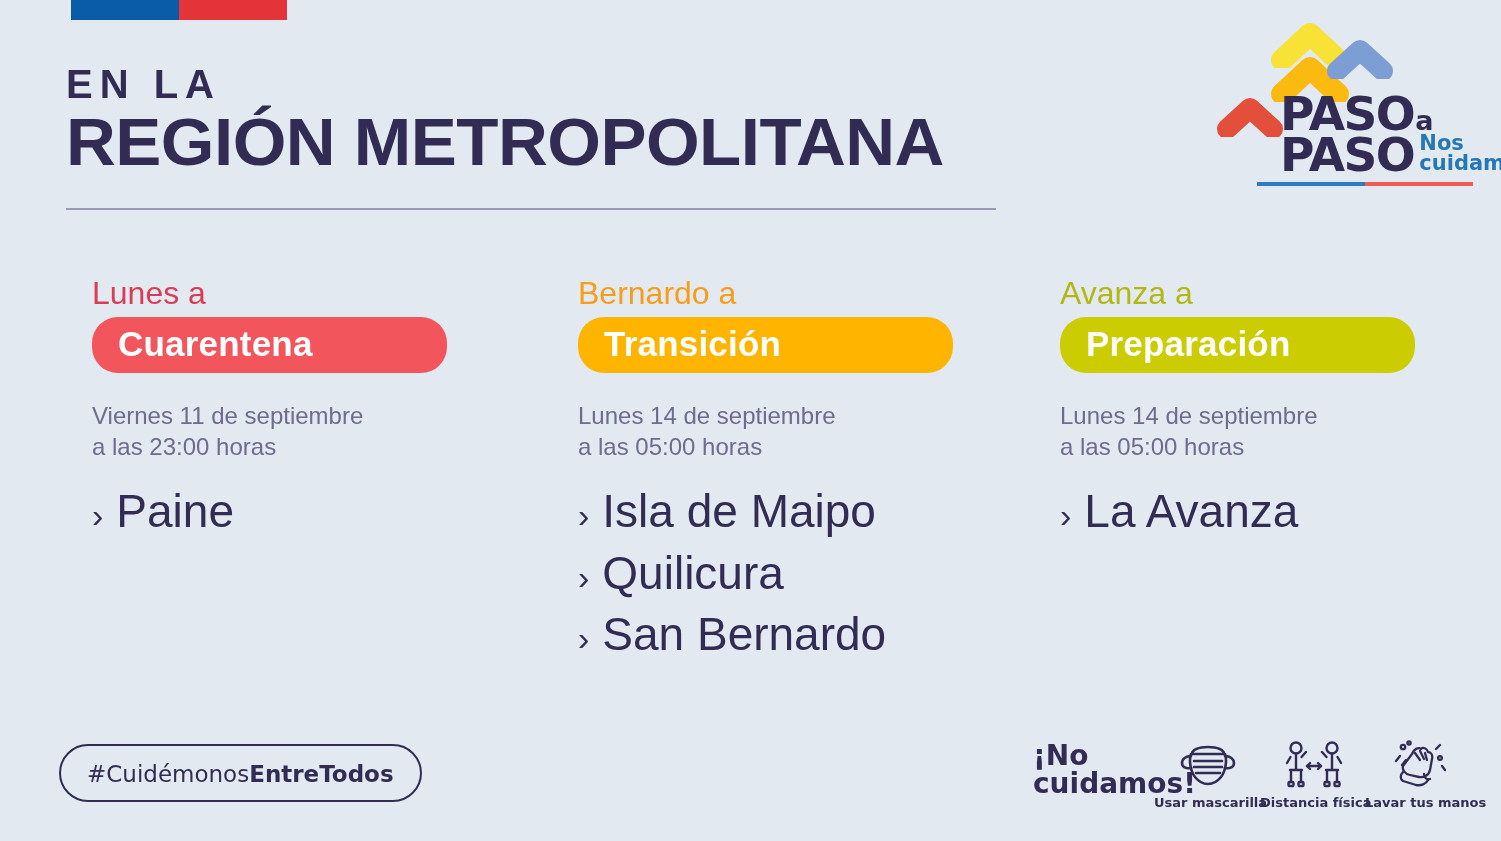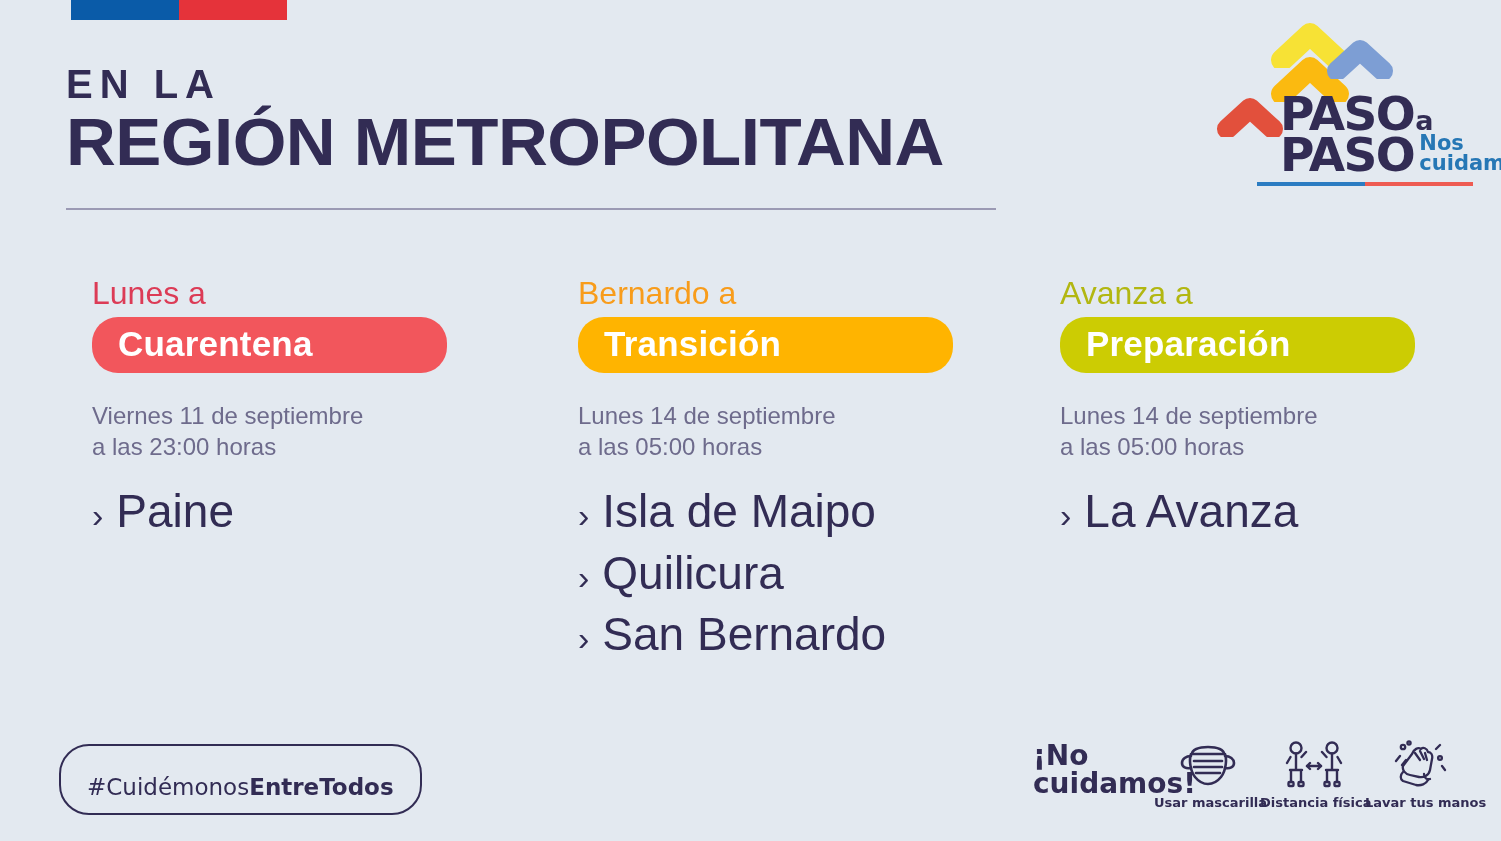--- a/index.html
+++ b/index.html
@@ -75,21 +75,21 @@
 
   .muni-list { margin-top:24px; }
   .muni { display:flex; align-items:baseline; gap:13px; margin-bottom:12px; }
   .muni .chevglyph { font-size:34px; color:#322c54; font-weight:400; line-height:1; }
   .muni .mname { font-size:46px; font-weight:400; color:#322c54; line-height:1.08; }
 
   
   .hashtag {
     position:absolute; left:59px; top:744px;
     border:2.5px solid #322c54; border-radius:30px;
-    padding:28px 26px 13px 26px;
+    padding:15px 26px 13px 26px;
     font-size:23px; color:#322c54;
     font-family:"DejaVu Sans", sans-serif;
   }
   .hashtag .light { font-weight:400; }
   .hashtag .bold  { font-weight:700; }
 
   .noolvides { position:absolute; left:1021px; top:737px; width:470px; height:80px; }
   .no-text {
     position:absolute; left:12px; top:5px; font-size:28px; font-weight:700;
     line-height:1.0; color:#322c54; font-family:"DejaVu Sans", sans-serif;

